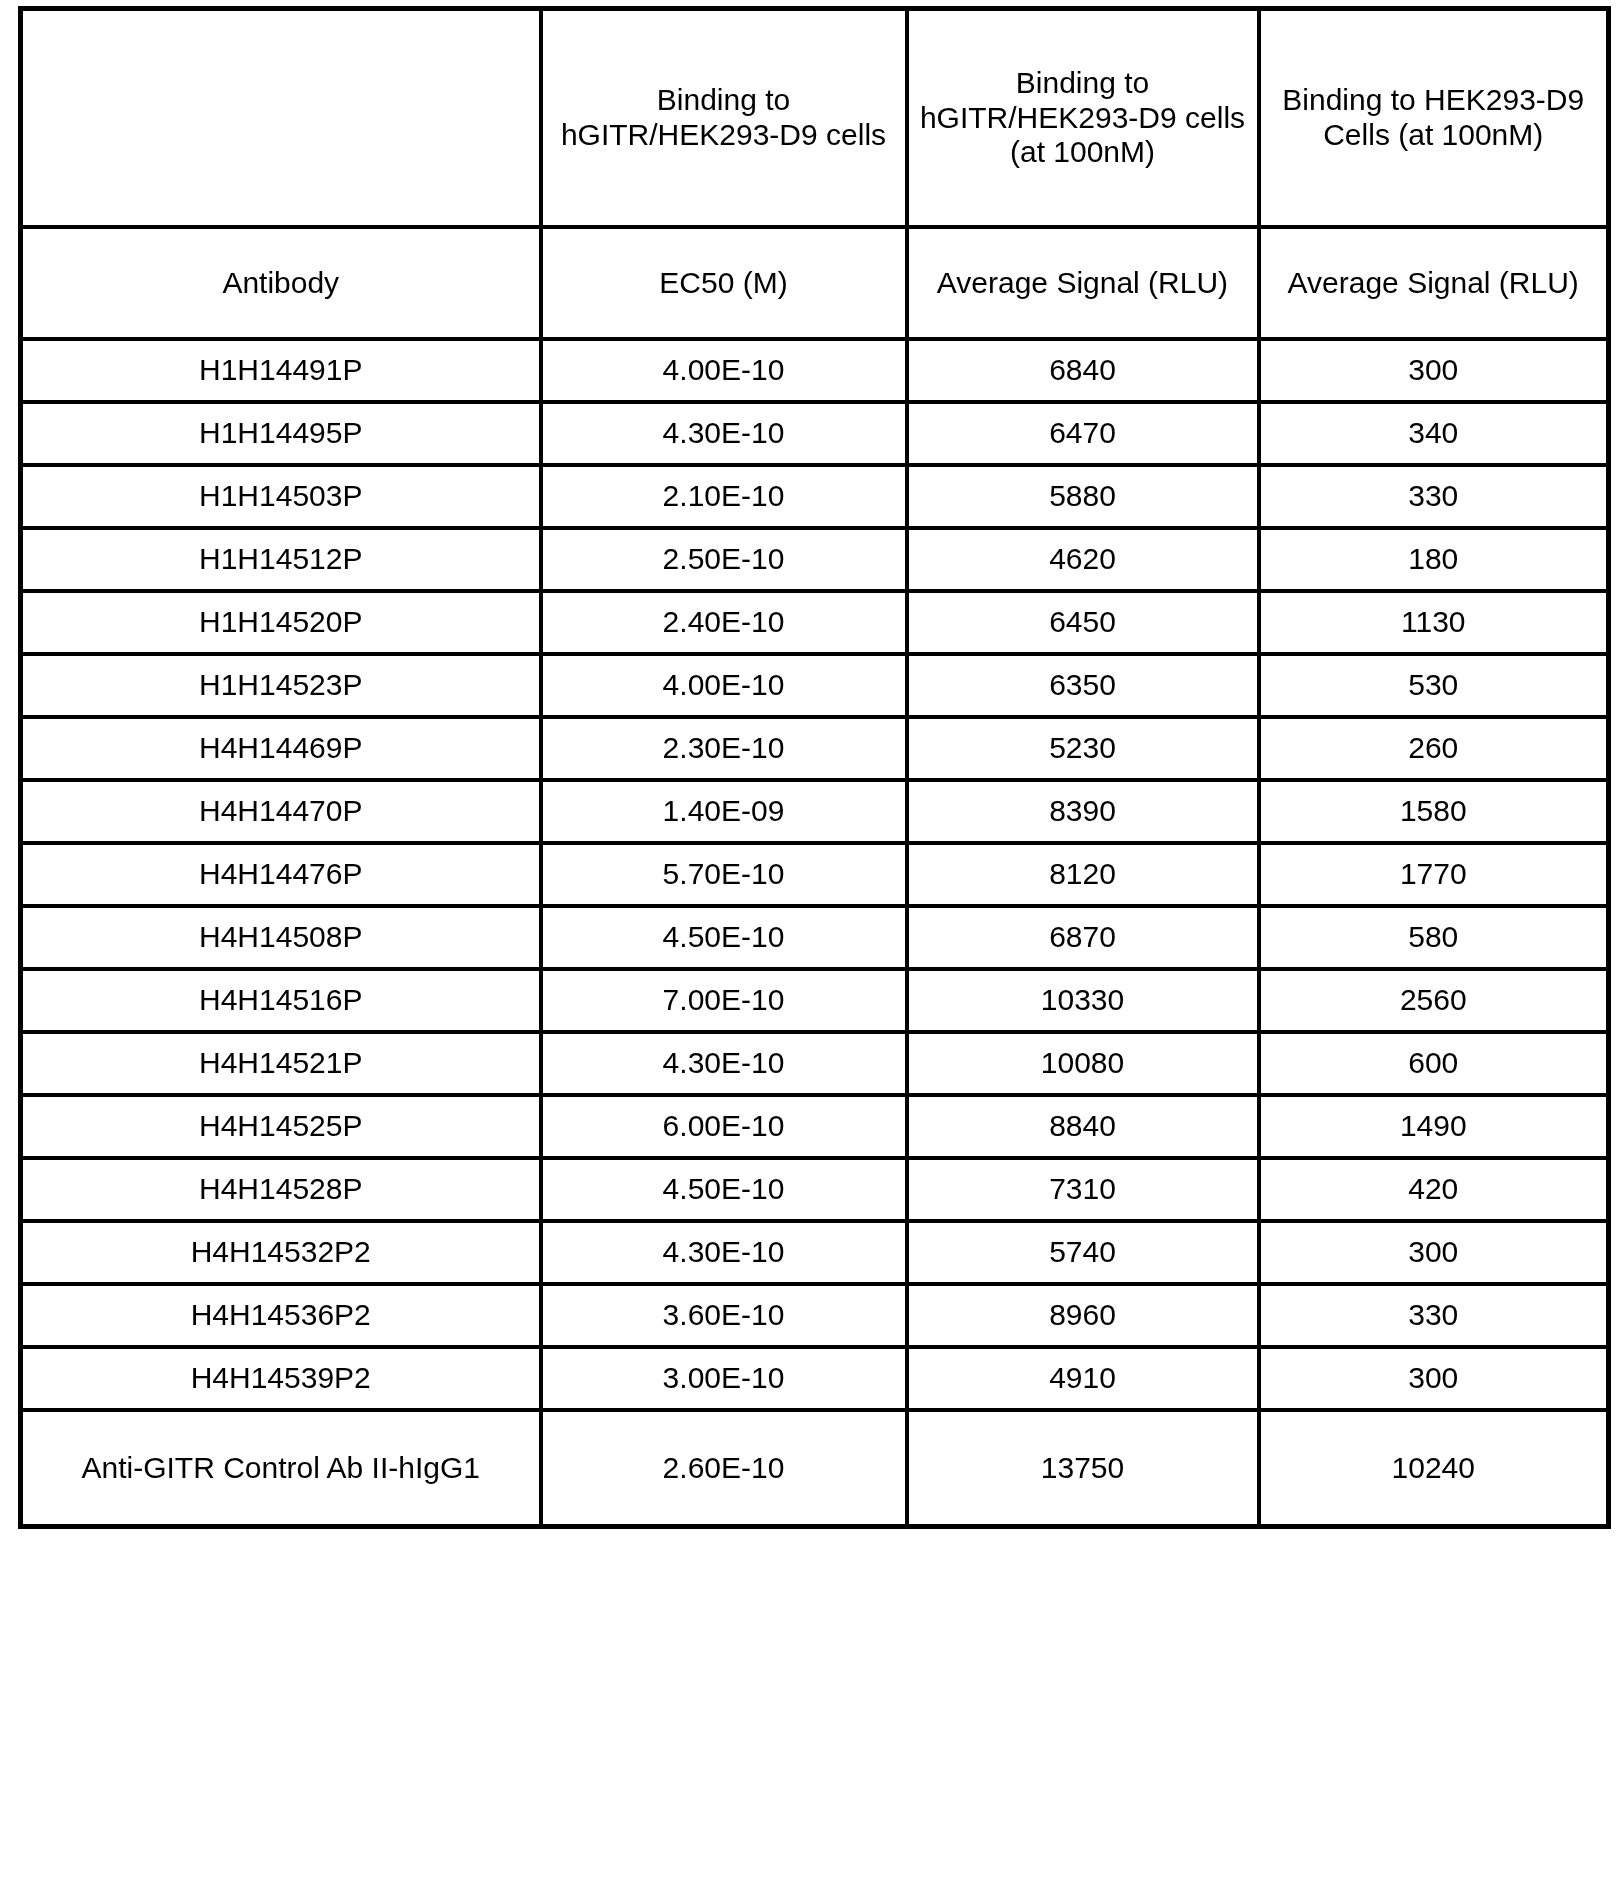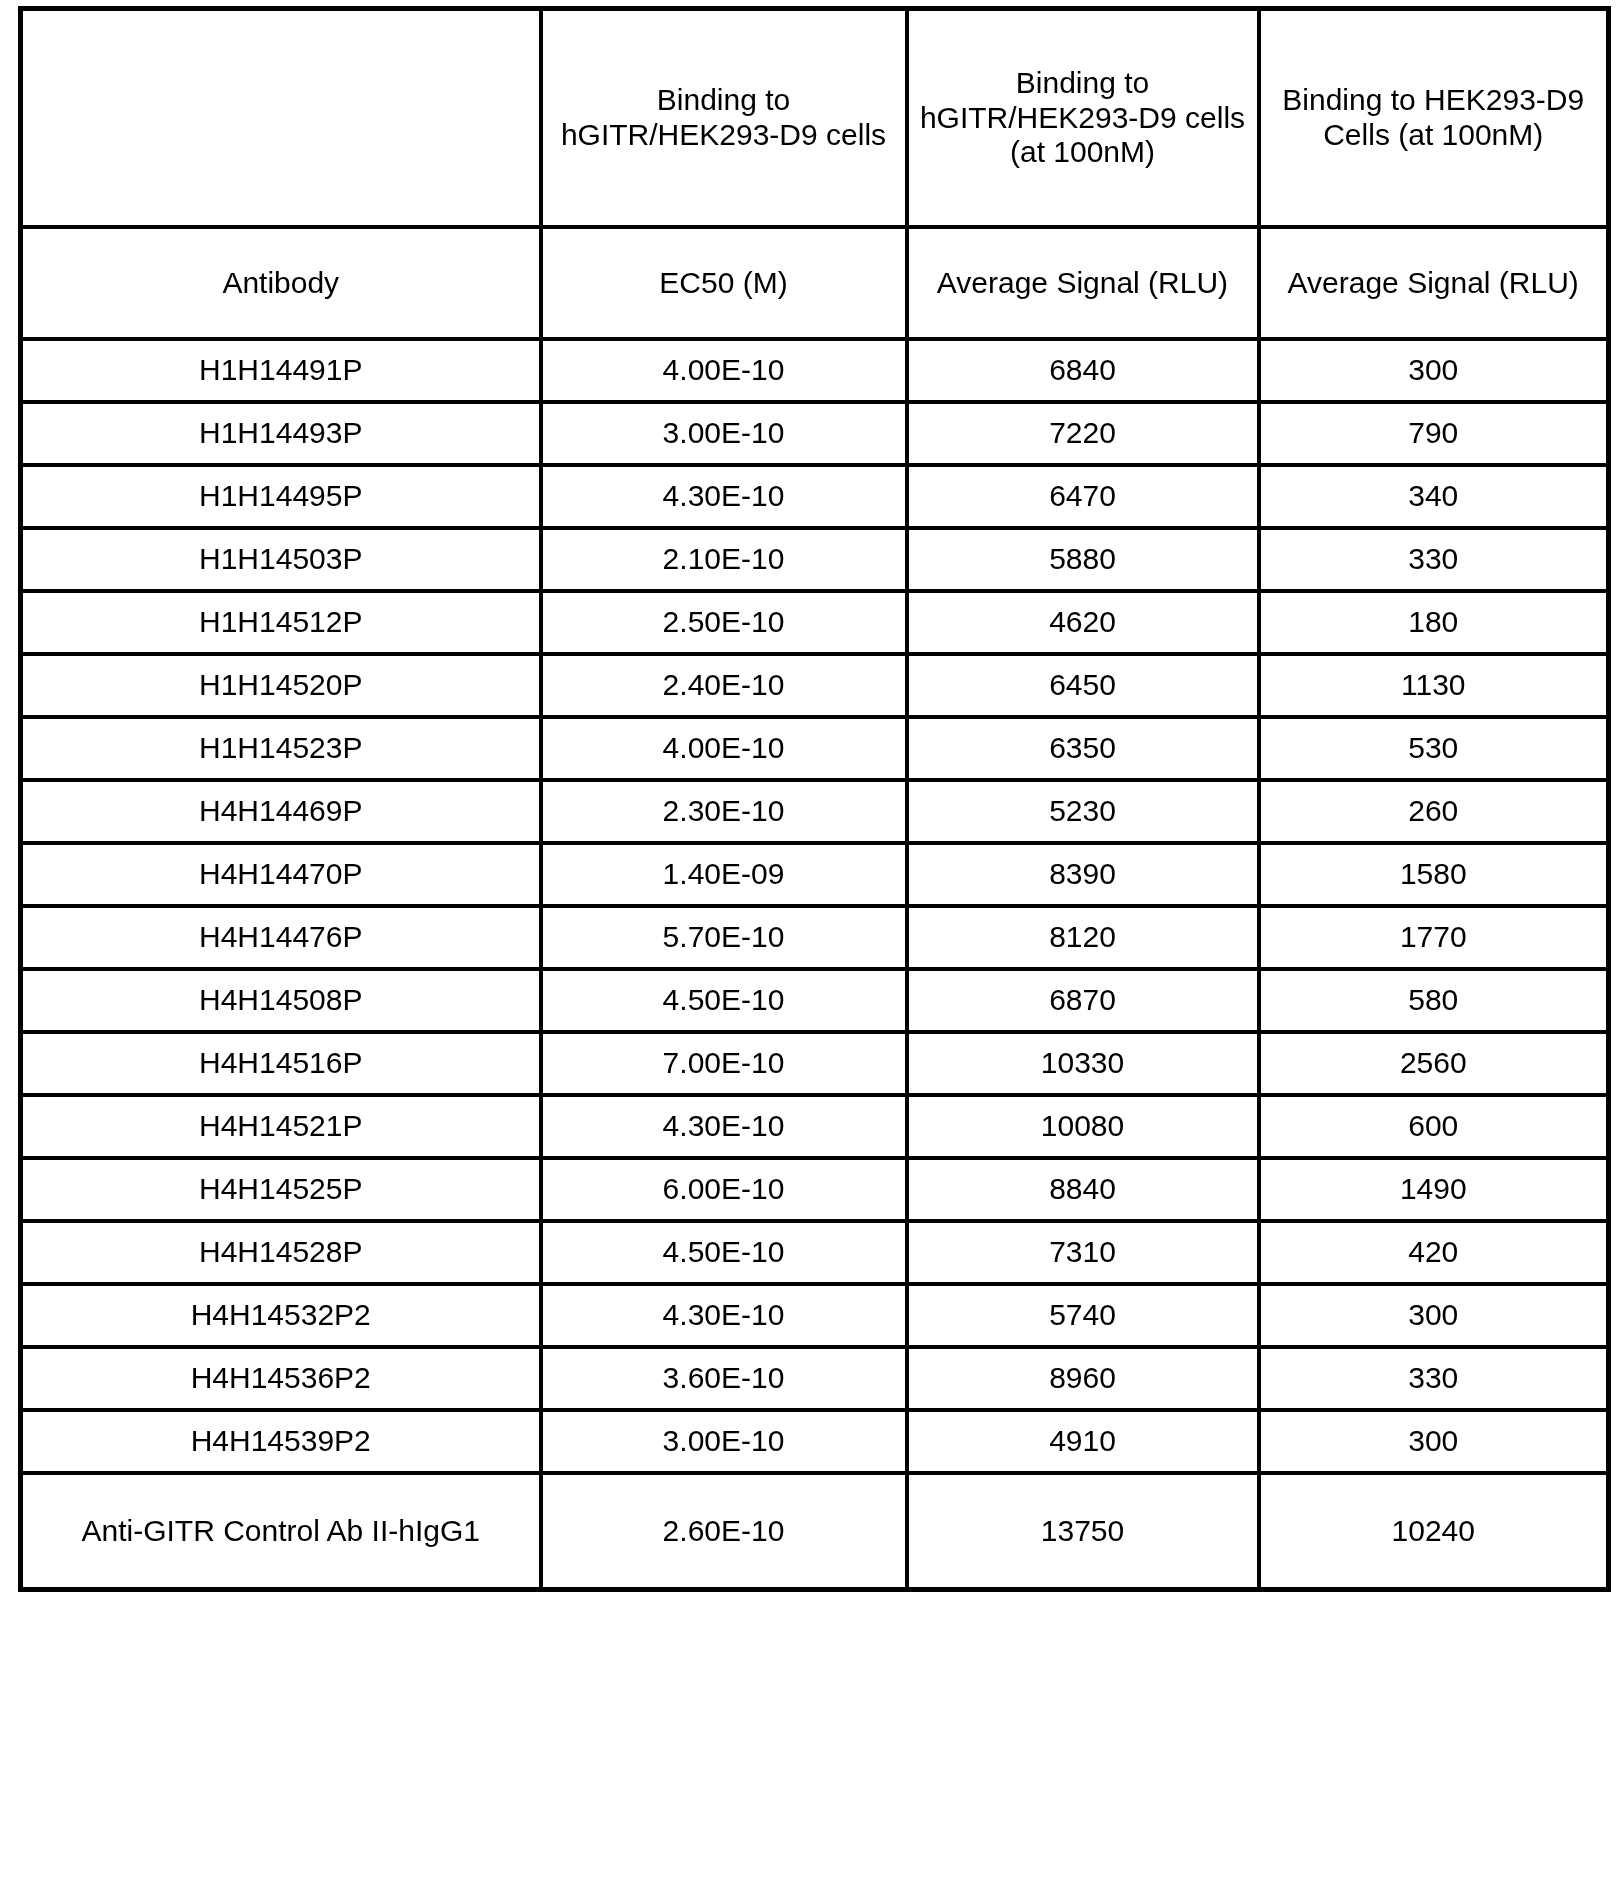--- a/index.html
+++ b/index.html
@@ -91,26 +91,20 @@
       </tr>
     </thead>
     <tbody id="table-body">
         <tr>
           <td>H1H14491P</td>
           <td>4.00E-10</td>
           <td>6840</td>
           <td>300</td>
         </tr>
         <tr>
-          <td>H1H14493P</td>
-          <td>3.00E-10</td>
-          <td>7220</td>
-          <td>790</td>
-        </tr>
-        <tr>
           <td>H1H14495P</td>
           <td>4.30E-10</td>
           <td>6470</td>
           <td>340</td>
         </tr>
         <tr>
           <td>H1H14503P</td>
           <td>2.10E-10</td>
           <td>5880</td>
           <td>330</td>

